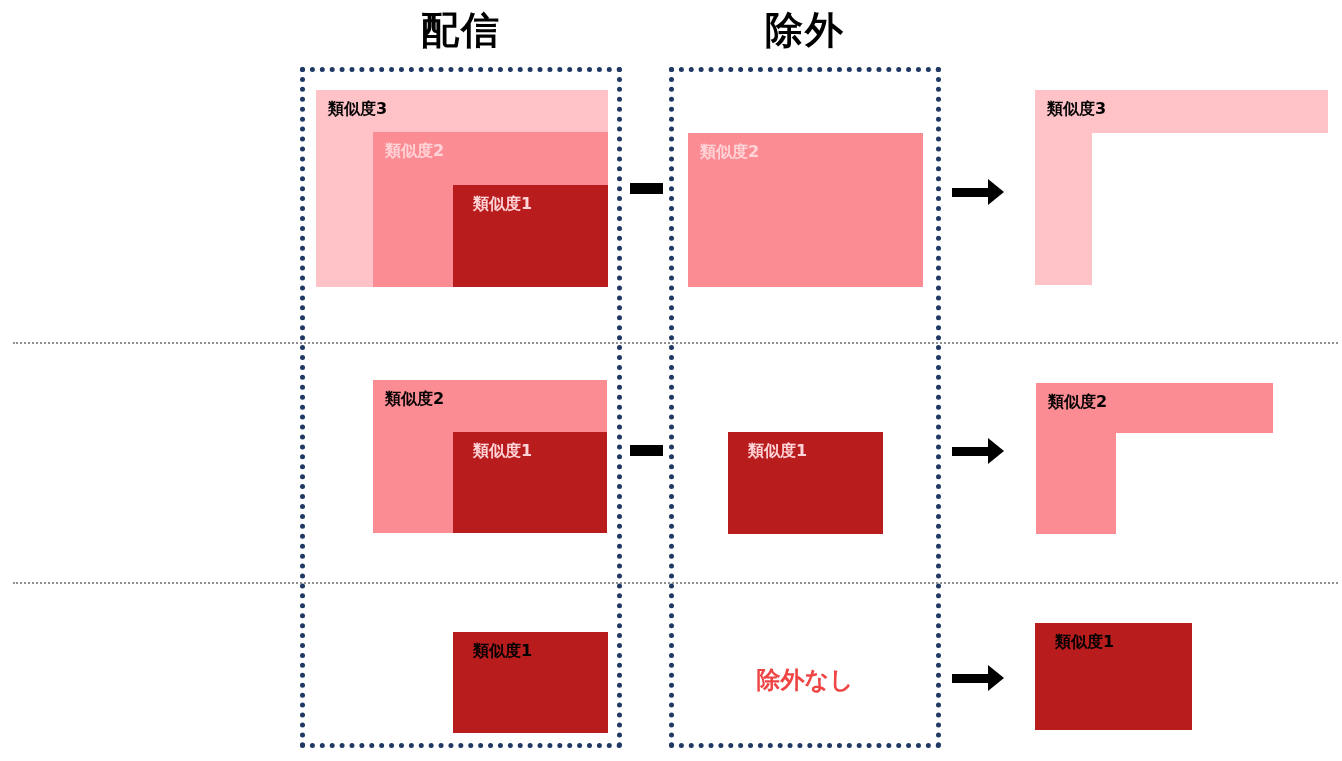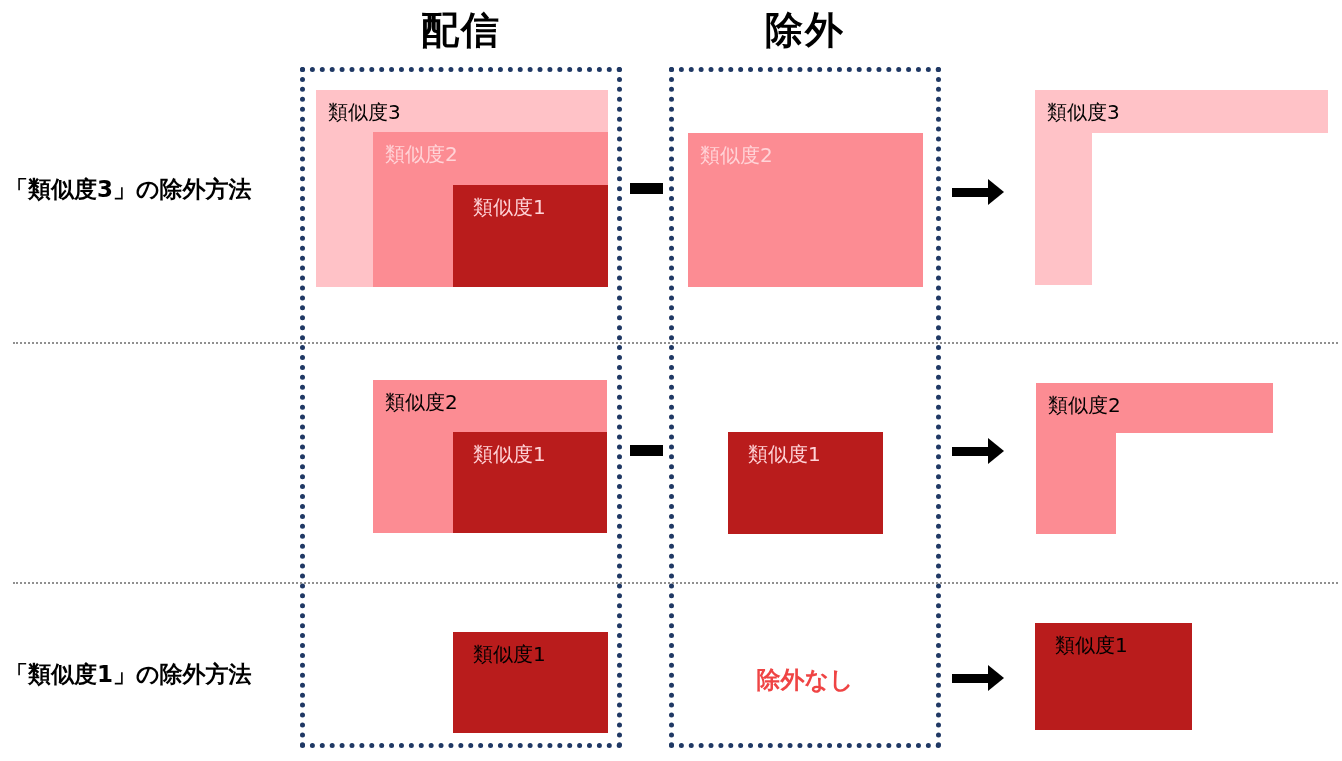--- a/index.html
+++ b/index.html
@@ -19,21 +19,21 @@
     position:absolute;left:13px;width:1325px;height:0;border-top:2px dotted #909090;
   }
   .row-label{
     position:absolute;left:5px;font-size:23px;font-weight:bold;color:#000;white-space:nowrap;
   }
   .rect{position:absolute;box-sizing:border-box;}
   .c3{background:#ffc2c7;}
   .c2{background:#fc8c93;}
   .c1{background:#b91c1c;padding-left:8px;}
   .lbl{
-    display:inline-block;padding:9px 12px;font-size:20px;font-weight:normal;white-space:nowrap;
+    display:inline-block;padding:9px 12px;font-size:16px;font-weight:bold;white-space:nowrap;
   }
   .lbl-dark{color:#000;}
   .lbl-light{color:#ffd4d8;}
   .minus{position:absolute;width:33px;height:11px;background:#000;}
   .arrow{position:absolute;width:52px;height:26px;display:flex;align-items:center;}
   .arrow-shaft{width:36px;height:9px;background:#000;}
   .arrow-head{
     width:0;height:0;border-left:16px solid #000;
     border-top:13px solid transparent;border-bottom:13px solid transparent;
   }
@@ -48,22 +48,20 @@
 
   <div class="col-header" style="left:300px;width:322px;">配信</div>
   <div class="col-header" style="left:669px;width:272px;font-family:Liberation Mono, monospace;">除外</div>
 
   <div class="dotted-box" style="left:300px;top:67px;width:322px;height:681px;"></div>
   <div class="dotted-box" style="left:669px;top:67px;width:272px;height:681px;"></div>
 
   <div class="hsep" style="top:342px;"></div>
   <div class="hsep" style="top:582px;"></div>
 
-  <div class="row-label" style="top:174px;">「類似度3」の除外方法</div>
-  <div class="row-label" style="top:659px;">「類似度1」の除外方法</div>
 
   <div class="rect c3" style="left:316px;top:90px;width:292px;height:197px;">
     <span class="lbl lbl-dark">類似度3</span>
   </div>
   <div class="rect c2" style="left:373px;top:132px;width:235px;height:155px;">
     <span class="lbl lbl-light">類似度2</span>
   </div>
   <div class="rect c1" style="left:453px;top:185px;width:155px;height:102px;">
     <span class="lbl lbl-light">類似度1</span>
   </div>

